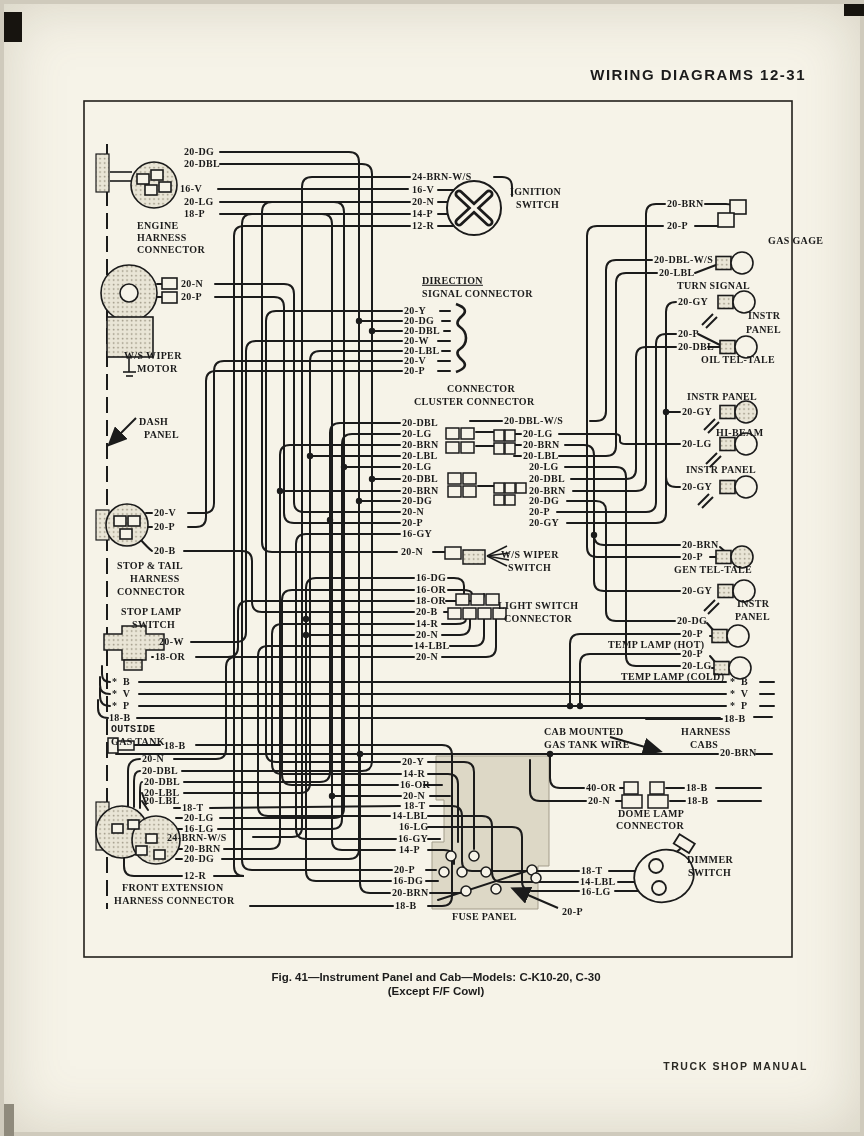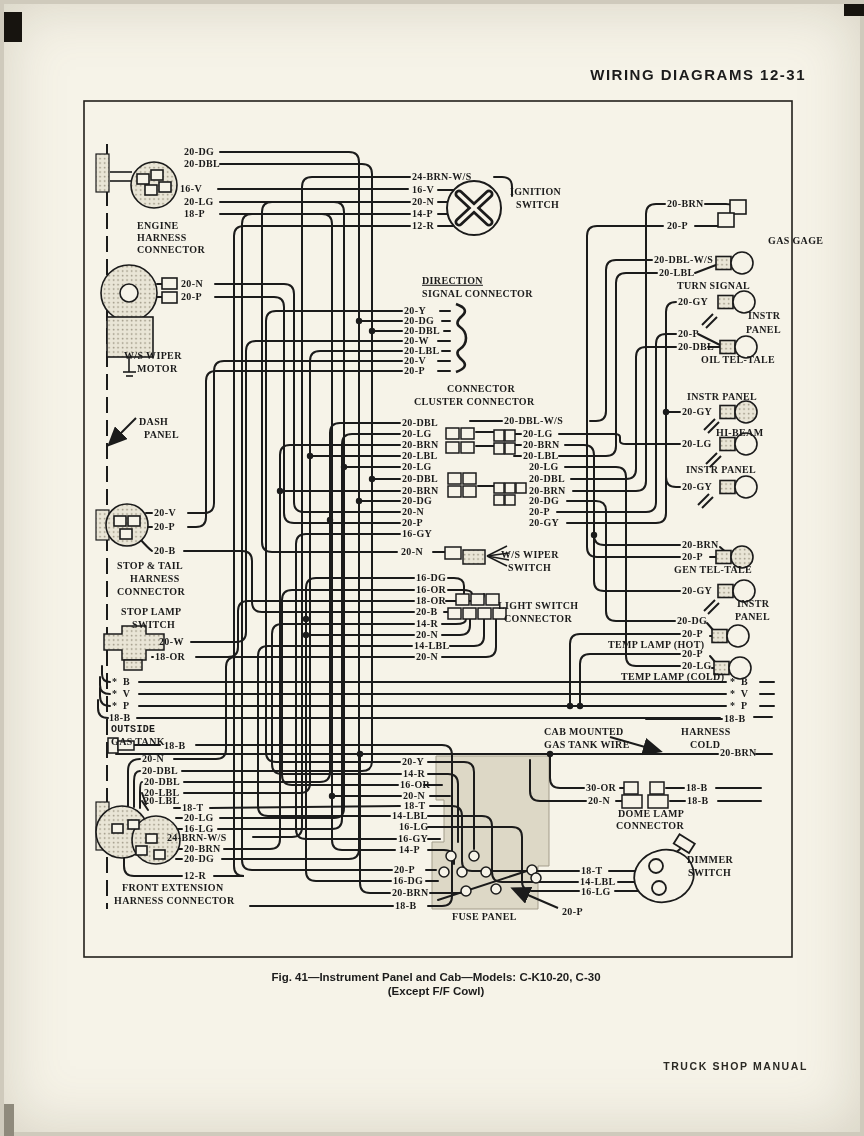--- a/index.html
+++ b/index.html
@@ -534,21 +534,21 @@
         <div class="lbl" style="left: 107px; top: 726px; font-family: Liberation Mono, monospace;">OUTSIDE</div>
         <div class="lbl" style="left: 107px; top: 738px;">GAS TANK</div>
         <div class="lbl" style="left: 160px; top: 742px;">18-B</div>
         <div class="lbl" style="left: 726px; top: 678px;">*  B</div>
         <div class="lbl" style="left: 726px; top: 690px;">*  V</div>
         <div class="lbl" style="left: 726px; top: 702px;">*  P</div>
         <div class="lbl" style="left: 720px; top: 715px;">18-B</div>
         <div class="lbl" style="left: 540px; top: 728px;">CAB MOUNTED</div>
         <div class="lbl" style="left: 540px; top: 741px;">GAS TANK WIRE</div>
         <div class="lbl" style="left: 677px; top: 728px;">HARNESS</div>
-        <div class="lbl" style="left: 686px; top: 741px;">COLD</div>
+        <div class="lbl" style="left: 686px; top: 741px;">CABS</div>
         <div class="lbl" style="left: 716px; top: 749px;">20-BRN</div>
         <div class="lbl" style="left: 138px; top: 755px;">20-N</div>
         <div class="lbl" style="left: 138px; top: 767px;">20-DBL</div>
         <div class="lbl" style="left: 140px; top: 778px;">20-DBL</div>
         <div class="lbl" style="left: 140px; top: 789px;">20-LBL</div>
         <div class="lbl" style="left: 140px; top: 797px;">20-LBL</div>
         <div class="lbl" style="left: 178px; top: 804px;">18-T</div>
         <div class="lbl" style="left: 180px; top: 814px;">20-LG</div>
         <div class="lbl" style="left: 180px; top: 825px;">16-LG</div>
         <div class="lbl" style="left: 163px; top: 834px;">24-BRN-W/S</div>
@@ -565,21 +565,21 @@
         <div class="lbl" style="left: 388px; top: 812px;">14-LBL</div>
         <div class="lbl" style="left: 395px; top: 823px;">16-LG</div>
         <div class="lbl" style="left: 394px; top: 835px;">16-GY</div>
         <div class="lbl" style="left: 395px; top: 846px;">14-P</div>
         <div class="lbl" style="left: 390px; top: 866px;">20-P</div>
         <div class="lbl" style="left: 389px; top: 877px;">16-DG</div>
         <div class="lbl" style="left: 388px; top: 889px;">20-BRN</div>
         <div class="lbl" style="left: 391px; top: 902px;">18-B</div>
         <div class="lbl" style="left: 448px; top: 913px;">FUSE PANEL</div>
         <div class="lbl" style="left: 558px; top: 908px;">20-P</div>
-        <div class="lbl" style="left: 582px; top: 784px;">30-OR</div>
+        <div class="lbl" style="left: 582px; top: 784px;">40-OR</div>
         <div class="lbl" style="left: 584px; top: 797px;">20-N</div>
         <div class="lbl" style="left: 682px; top: 784px;">18-B</div>
         <div class="lbl" style="left: 683px; top: 797px;">18-B</div>
         <div class="lbl" style="left: 614px; top: 810px;">DOME LAMP</div>
         <div class="lbl" style="left: 612px; top: 822px;">CONNECTOR</div>
         <div class="lbl" style="left: 577px; top: 867px;">18-T</div>
         <div class="lbl" style="left: 576px; top: 878px;">14-LBL</div>
         <div class="lbl" style="left: 577px; top: 888px;">16-LG</div>
         <div class="lbl" style="left: 683px; top: 856px;">DIMMER</div>
         <div class="lbl" style="left: 684px; top: 869px;">SWITCH</div>

